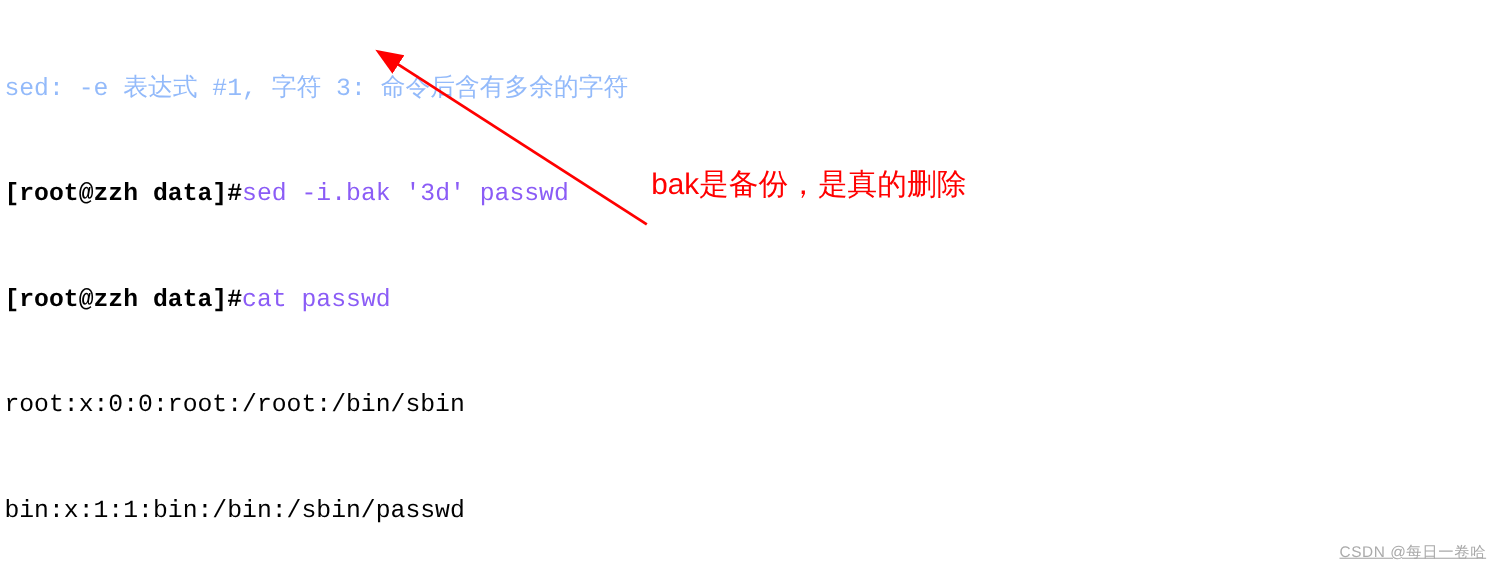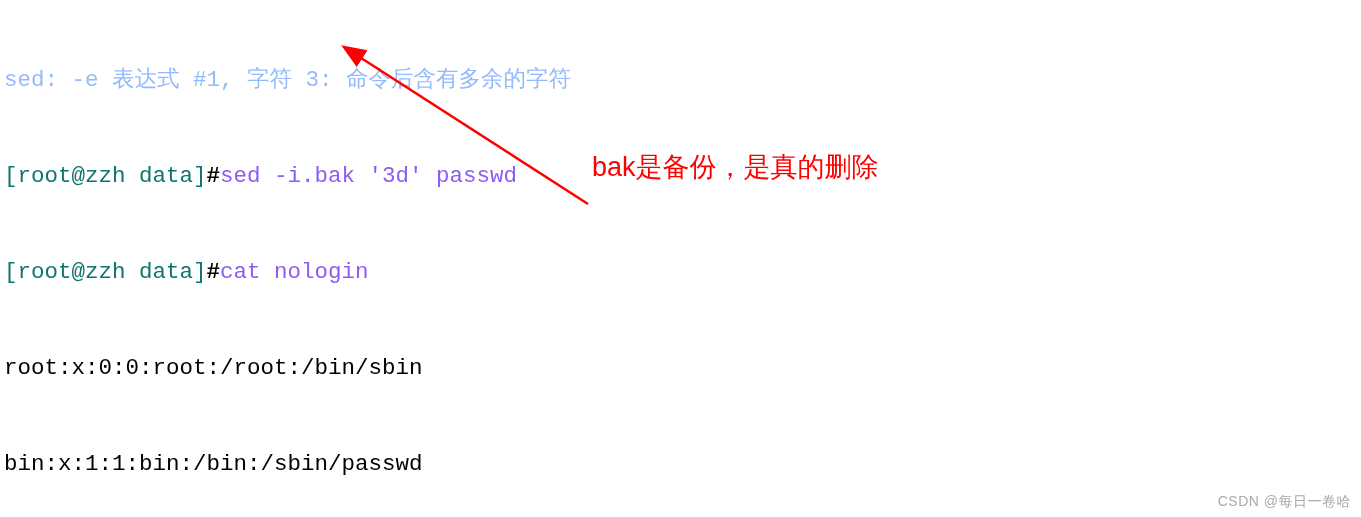--- a/index.html
+++ b/index.html
@@ -17,21 +17,21 @@
     position:absolute;
     left:0;
     top:0;
     padding:0 0 0 4px;
     font-size:22.5px;
     line-height:32px;
     color:#000;
     white-space:pre;
   }
   .line{display:block;white-space:pre;}
-  .prompt{color:#0f766e;font-weight:normal;}
+  .prompt{color:#000000;font-weight:bold;}
   .hash{color:#000;font-weight:bold;}
   .cmd{color:#8b5cf6;}
   .cutoff{
     color:#3b82f6;
   }
   .note{
     position:absolute;
     left:592px;
     top:55px;
     font-family:"Microsoft YaHei","PingFang SC","Heiti SC",sans-serif;
@@ -46,29 +46,30 @@
     pointer-events:none;
   }
   .watermark{
     position:absolute;
     right:10px;
     bottom:6px;
     font-family:"Microsoft YaHei",sans-serif;
     font-size:14px;
     color:#aaaaaa;
     letter-spacing:0.5px;
+    text-decoration:underline;
   }
 </style>
 </head>
 <body>
 
 <div class="term">
   <span class="line cutoff" style="opacity:0.55">sed: -e 表达式 #1, 字符 3: 命令后含有多余的字符</span>
   <span class="line"><span class="prompt">[root@zzh data]</span><span class="hash">#</span><span class="cmd">sed -i.bak '3d' passwd</span></span>
-  <span class="line"><span class="prompt">[root@zzh data]</span><span class="hash">#</span><span class="cmd">cat nologin</span></span>
+  <span class="line"><span class="prompt">[root@zzh data]</span><span class="hash">#</span><span class="cmd">cat passwd</span></span>
   <span class="line">root:x:0:0:root:/root:/bin/sbin</span>
   <span class="line">bin:x:1:1:bin:/bin:/sbin/passwd</span>
   
   
   
   
   
   
   
   

